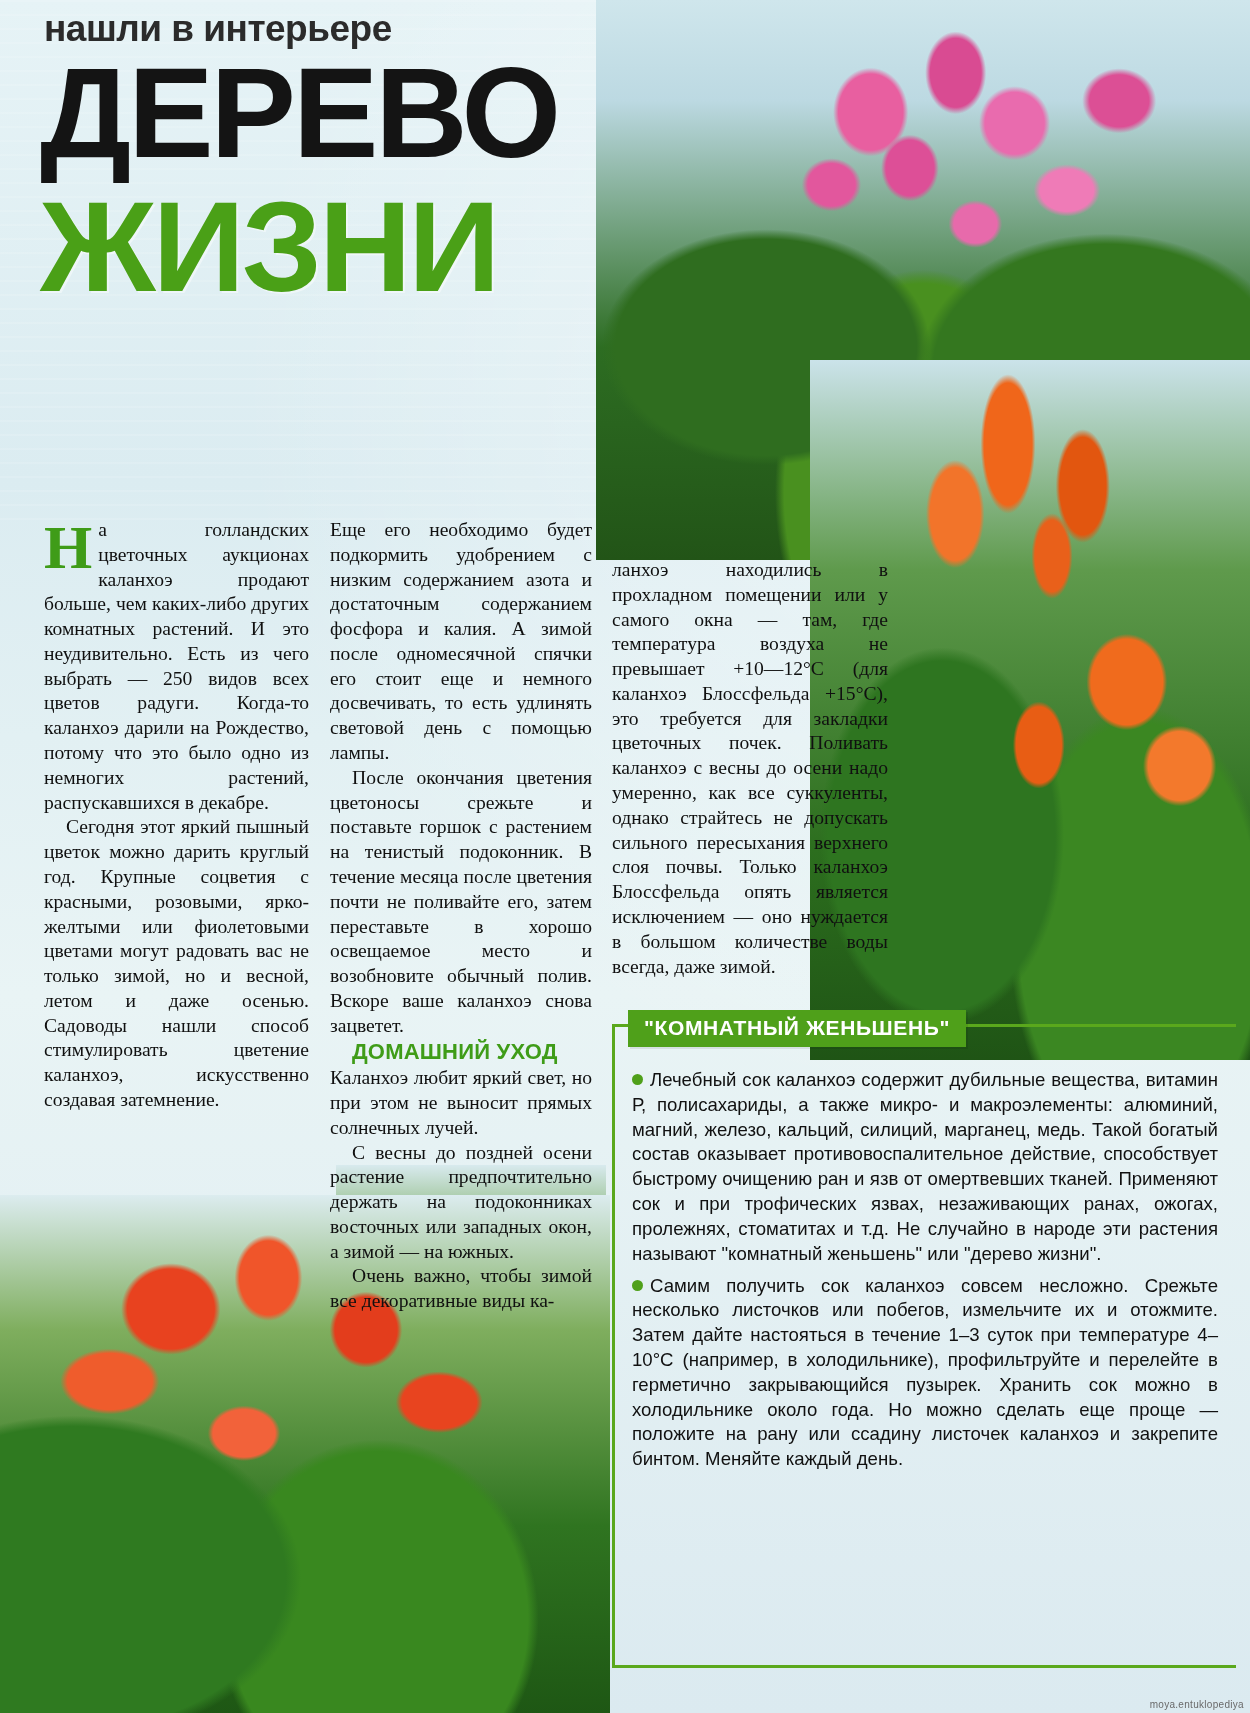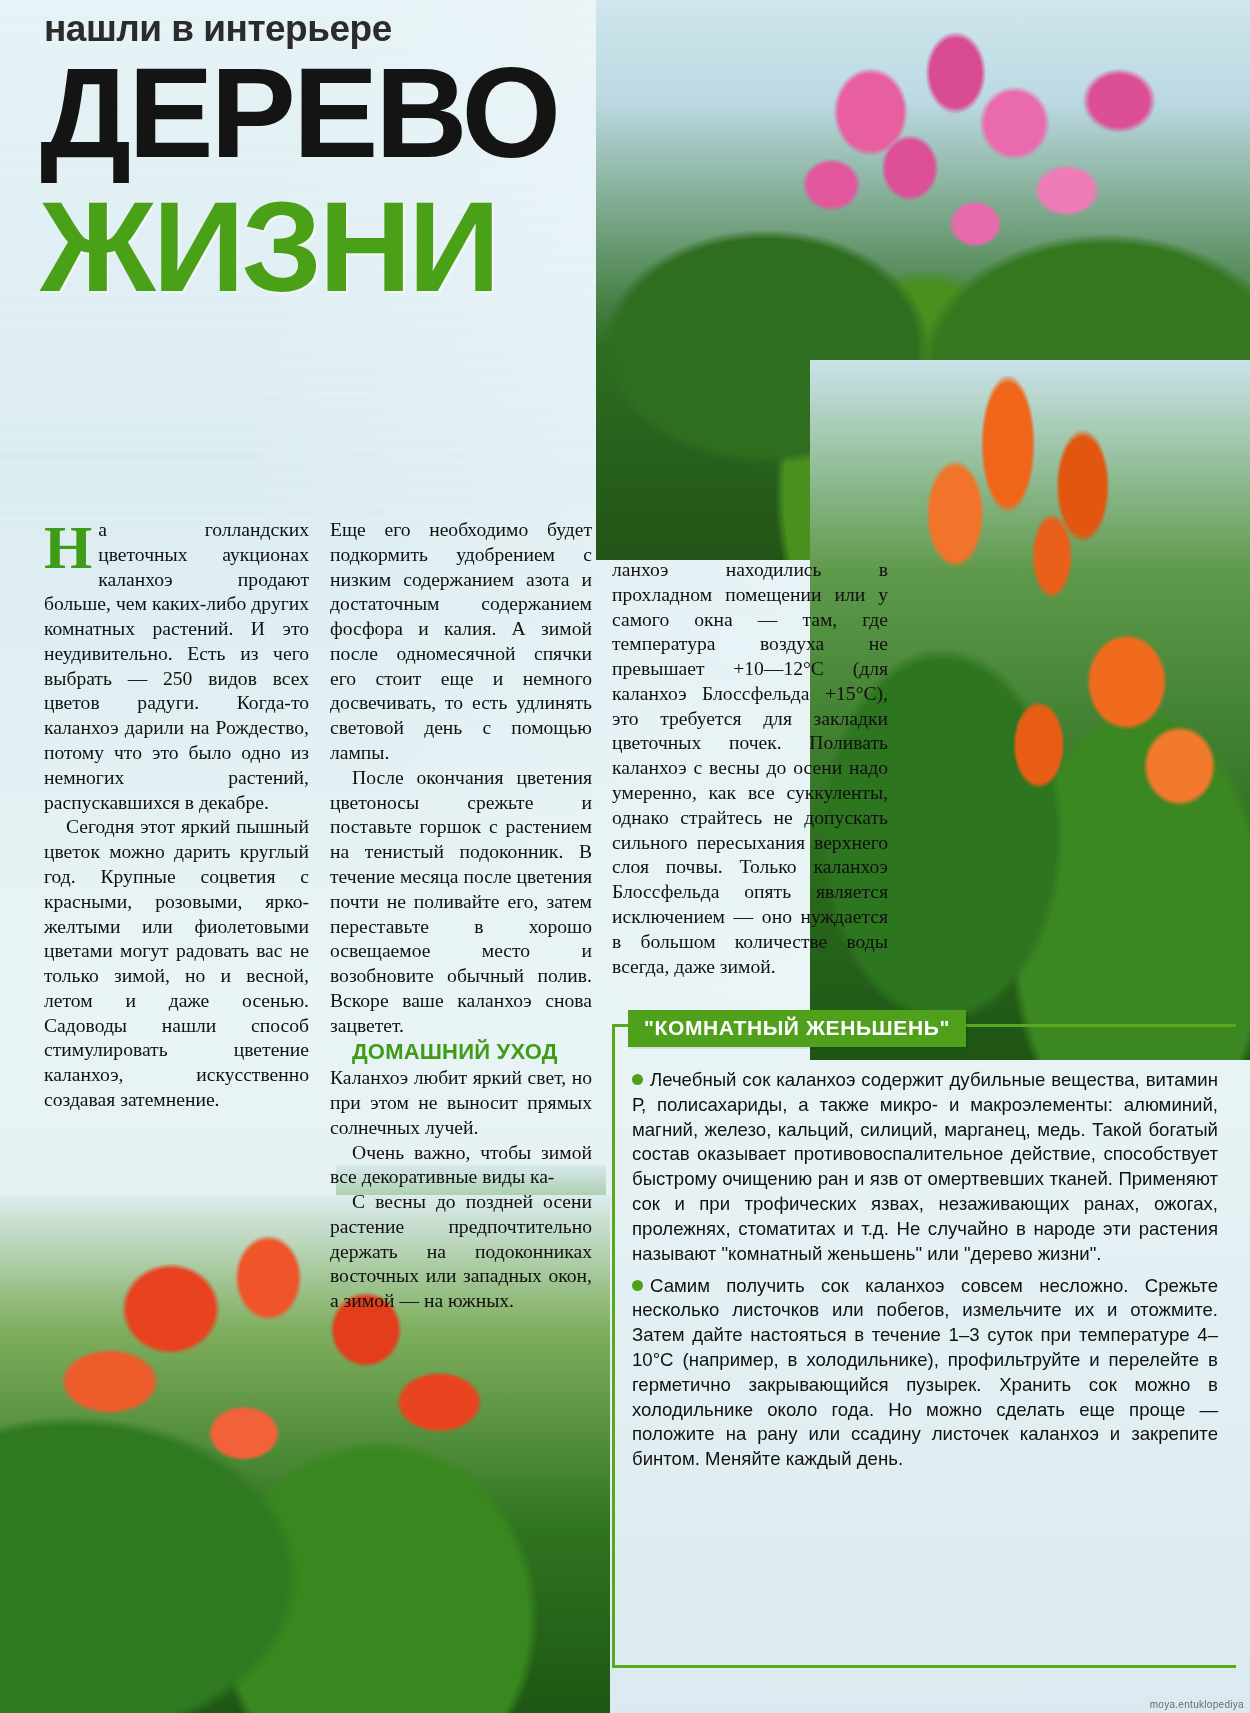--- a/index.html
+++ b/index.html
@@ -195,22 +195,22 @@
   <div class="col" id="col1">
     <p class="first"><span class="dropcap">Н</span><span>а голландских цветочных аукционах каланхоэ продают больше, чем каких-либо других комнатных растений. И это неудивительно. Есть из чего выбрать — 250 видов всех цветов радуги. Когда-то каланхоэ дарили на Рождество, потому что это было одно из немногих растений, распускавшихся в декабре.</span></p>
     <p>Сегодня этот яркий пышный цветок можно дарить круглый год. Крупные соцветия с красными, розовыми, ярко-желтыми или фиолетовыми цветами могут радовать вас не только зимой, но и весной, летом и даже осенью. Садоводы нашли способ стимулировать цветение каланхоэ, искусственно создавая затемнение.</p>
   </div>
 
   <div class="col" id="col2">
     <p class="first">Еще его необходимо будет подкормить удобрением с низким содержанием азота и достаточным содержанием фосфора и калия. А зимой после одномесячной спячки его стоит еще и немного досвечивать, то есть удлинять световой день с помощью лампы.</p>
     <p>После окончания цветения цветоносы срежьте и поставьте горшок с растением на тенистый подоконник. В течение месяца после цветения почти не поливайте его, затем переставьте в хорошо освещаемое место и возобновите обычный полив. Вскоре ваше каланхоэ снова зацветет.</p>
     <p class="subhead">ДОМАШНИЙ УХОД</p>
     <p class="first">Каланхоэ любит яркий свет, но при этом не выносит прямых солнечных лучей.</p>
+    <p>С весны до поздней осени растение предпочтительно держать на подоконниках восточных или западных окон, а зимой — на южных.</p>
     <p>Очень важно, чтобы зимой все декоративные виды ка-</p>
-    <p>С весны до поздней осени растение предпочтительно держать на подоконниках восточных или западных окон, а зимой — на южных.</p>
   </div>
 
   <div class="col" id="col3">
     <p class="first">ланхоэ находились в прохладном помещении или у самого окна — там, где температура воздуха не превышает +10—12°С (для каланхоэ Блоссфельда +15°С), это требуется для закладки цветочных почек. Поливать каланхоэ с весны до осени надо умеренно, как все суккуленты, однако страйтесь не допускать сильного пересыхания верхнего слоя почвы. Только каланхоэ Блоссфельда опять является исключением — оно нуждается в большом количестве воды всегда, даже зимой.</p>
   </div>
 
   <div id="sidebar">
     <div class="sb-rule"></div>
     <div class="sb-left"></div>
     <div class="sb-bottom"></div>

